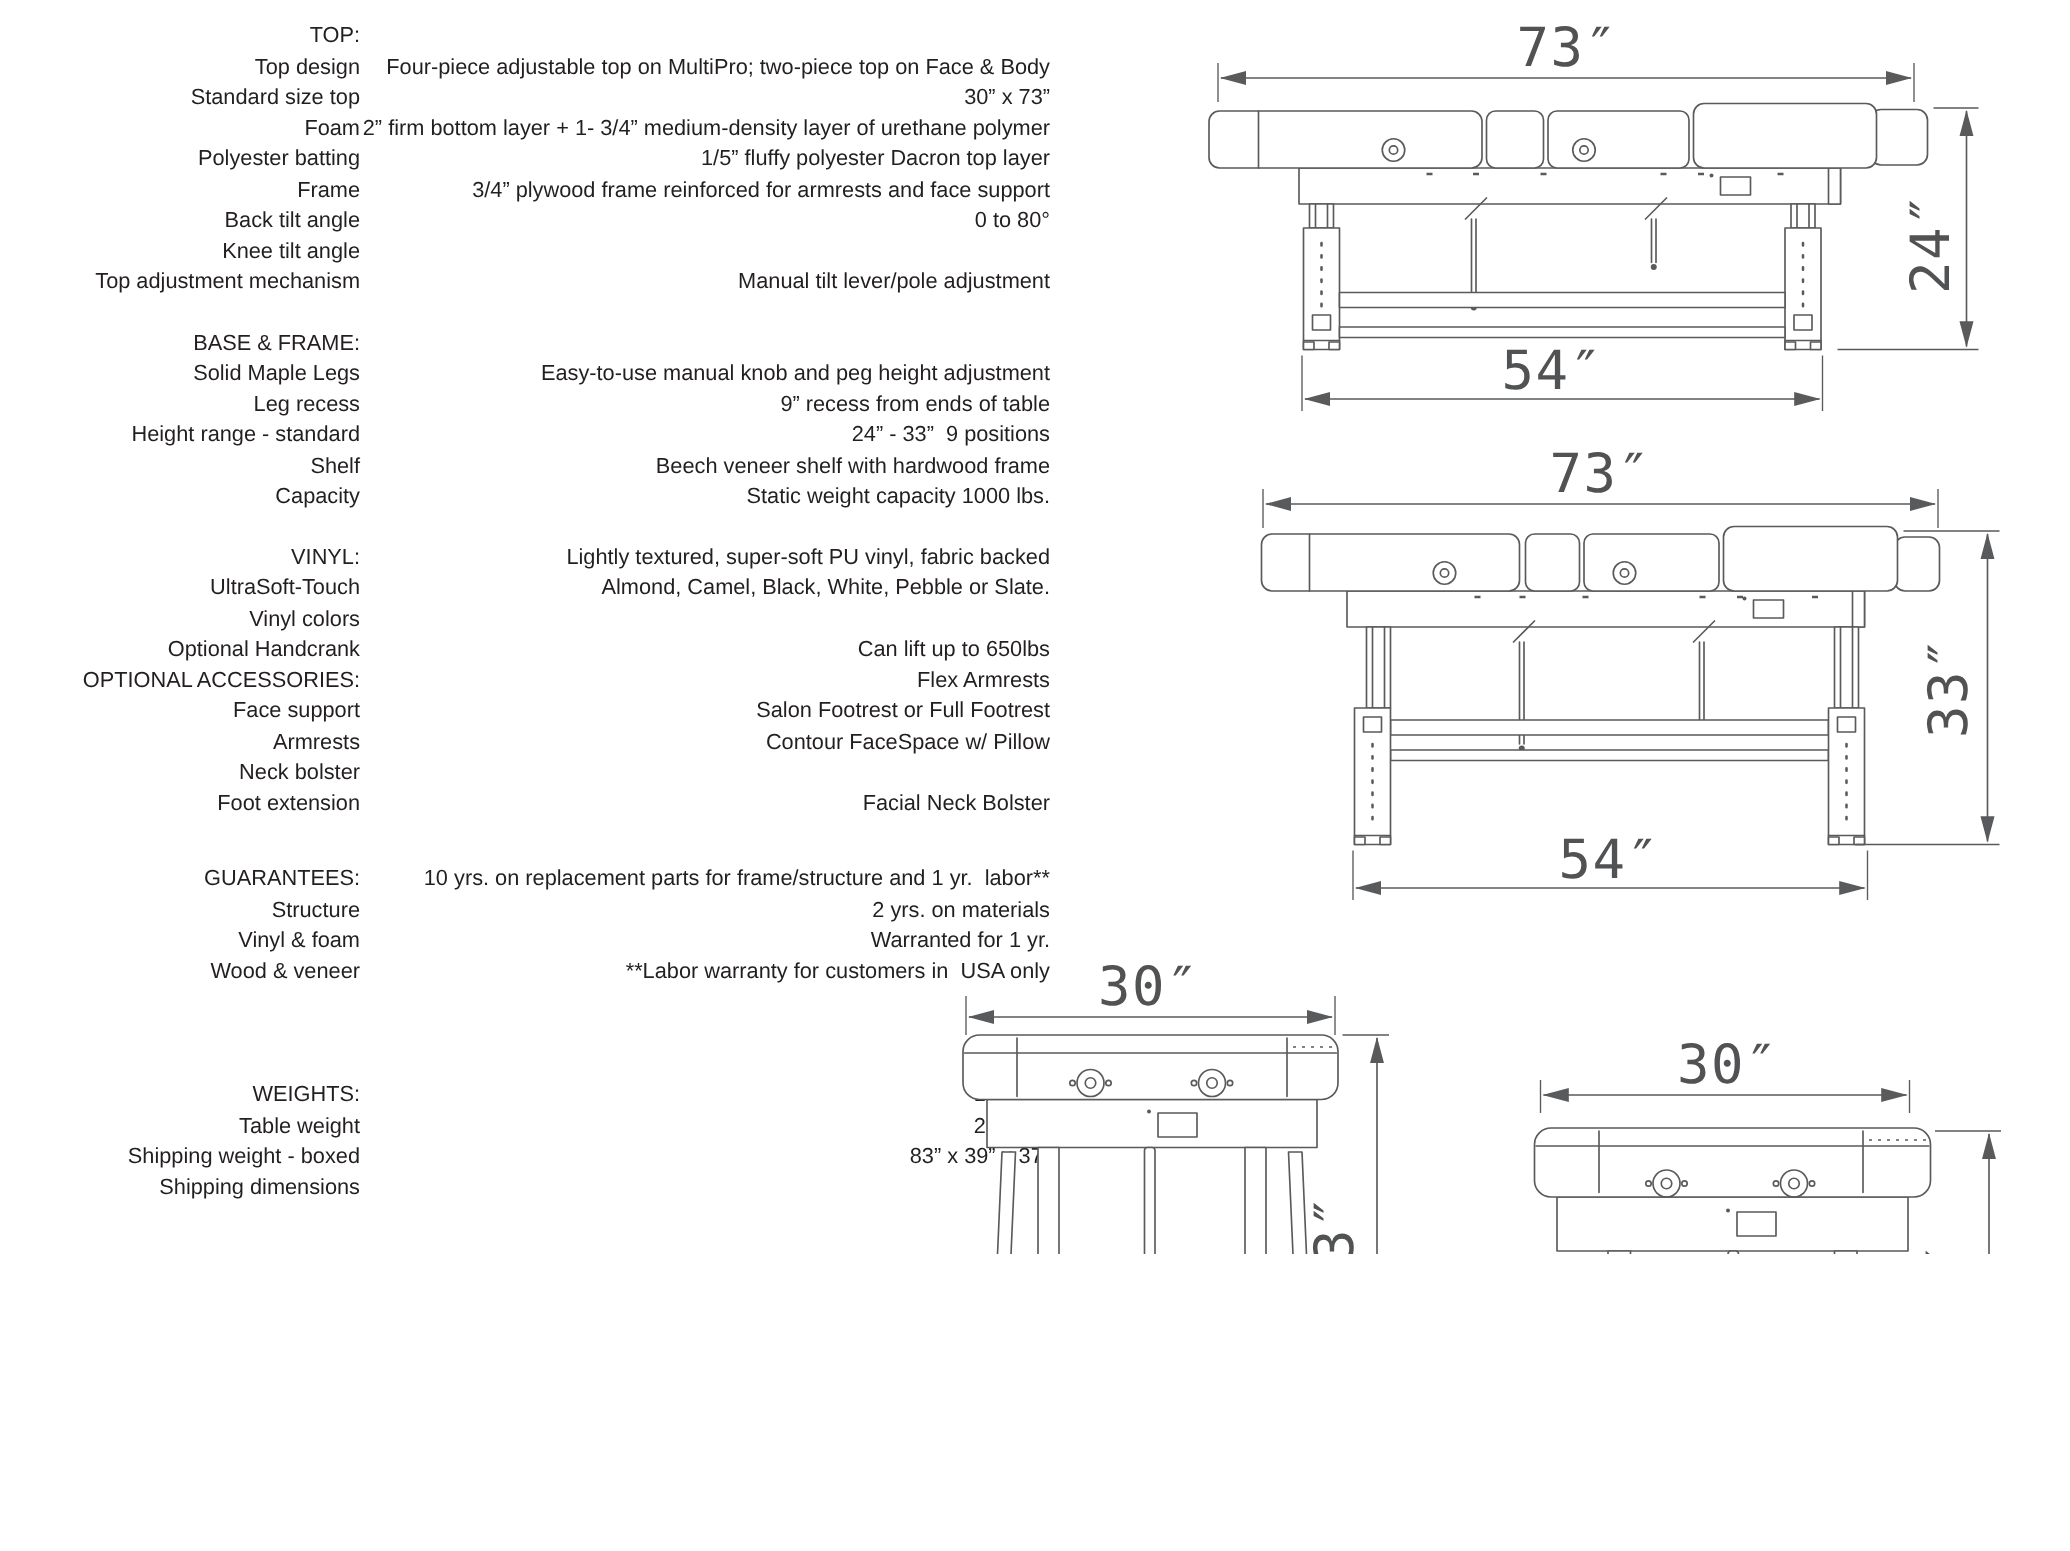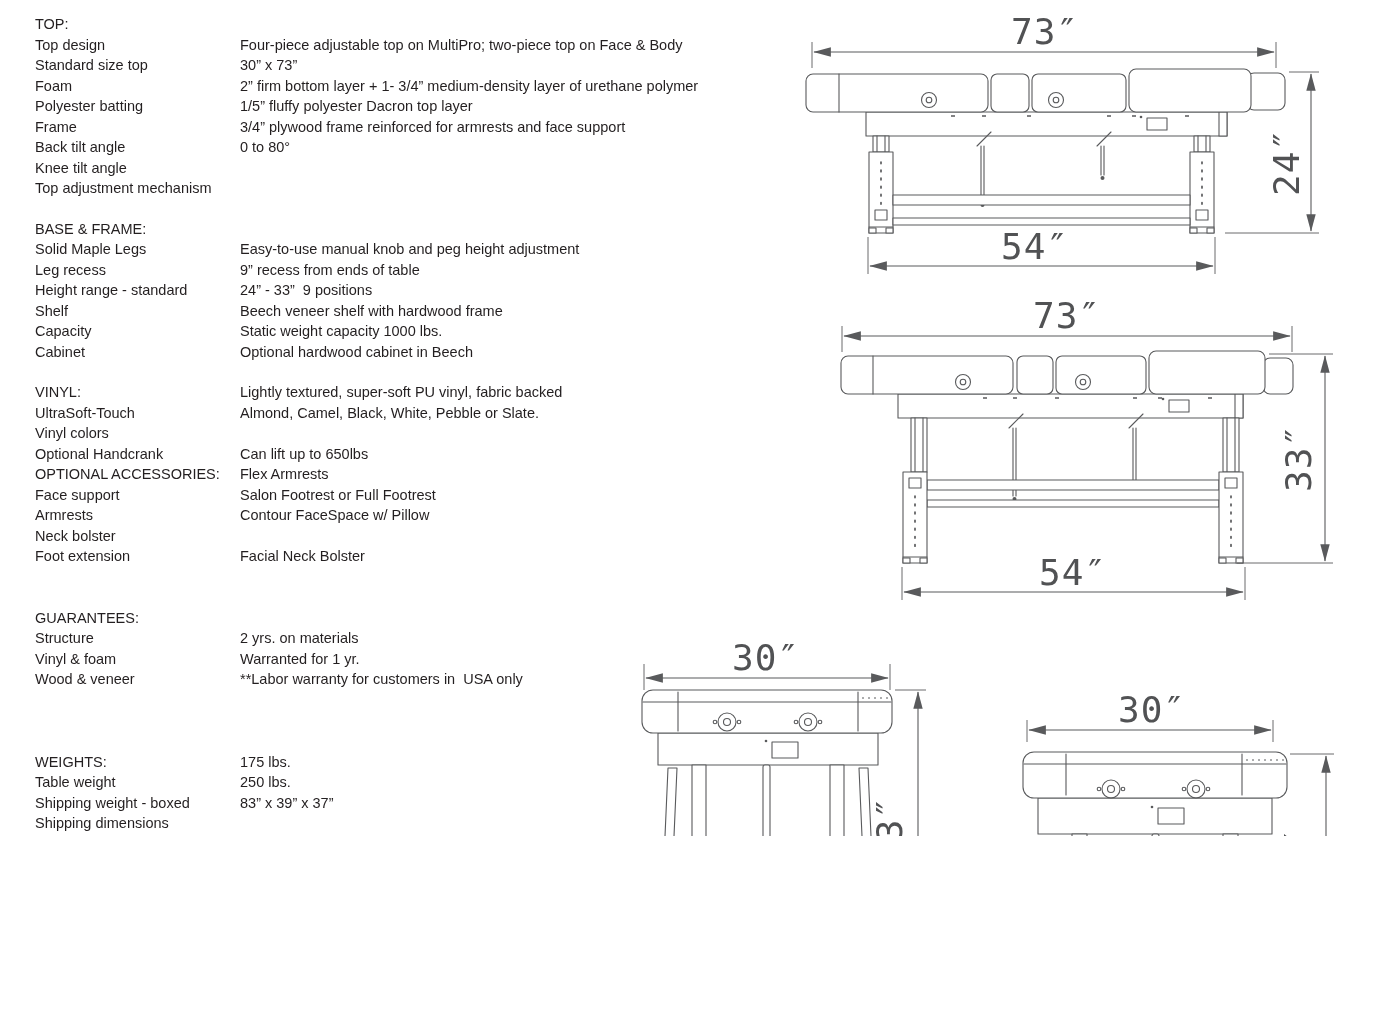--- a/index.html
+++ b/index.html
@@ -1,23 +1,23 @@
 <!DOCTYPE html>
 <html style="--bg: #ffffff; --ink: #231f20; --line: #595a5c; --dim: #515254;"><head>
 <meta charset="utf-8">
 <style>
   html,body{margin:0;padding:0;background:#fff;}
   .canvas{
     position:relative;width:1380px;height:836px;background:var(--bg,#fff);
-    font-family:"Liberation Sans", sans-serif;color:var(--ink,#231f20);overflow:hidden;
+    font-family:"Liberation Sans", sans-serif;color:var(--ink,#231f20);overflow:hidden;text-align:right;
   }
   
   .specs{position:absolute;left:35px;top:14px;width:665px;font-size:14.5px;line-height:20.5px;}
   .section{margin-bottom:20px;}
-  .section.vinyl{margin-bottom:41px;}
+  .section.vinyl{margin-bottom:30px;}
   .section.guarantees{margin-bottom:62px;}
   .row{display:flex;align-items:baseline;}
   .lbl{flex:none;width:205px;white-space:pre-wrap;}
   .val{flex:1;white-space:pre-wrap;}
   .row.bold .lbl,.row.bold .val{font-weight:normal;}
   
   svg.drw{position:absolute;overflow:visible;}
   .dl{stroke:var(--line,#595a5c);stroke-width:1.1;fill:none;}
   .ext{stroke:var(--line,#595a5c);stroke-width:0.9;fill:none;}
   .p{fill:none;stroke:var(--line,#595a5c);stroke-width:1.1;stroke-linecap:round;stroke-linejoin:round;}
@@ -69,20 +69,21 @@
     </div>
         <div class="row">
       <span class="lbl">Back tilt angle</span>
       <span class="val">0 to 80°</span>
     </div>
         <div class="row">
       <span class="lbl">Knee tilt angle</span>
     </div>
         <div class="row">
       <span class="lbl">Top adjustment mechanism</span>
+      <span class="val">Manual tilt lever/pole adjustment</span>
     </div>
       </div>
       <div class="section base">
         <div class="row">
       <span class="lbl">BASE &amp; FRAME:</span>
       <span class="val"></span>
     </div>
         <div class="row">
       <span class="lbl">Solid Maple Legs</span>
       <span class="val">Easy-to-use manual knob and peg height adjustment</span>
@@ -95,24 +96,20 @@
       <span class="lbl">Height range - standard</span>
       <span class="val">24” - 33”  9 positions</span>
     </div>
         <div class="row">
       <span class="lbl">Shelf</span>
       <span class="val">Beech veneer shelf with hardwood frame</span>
     </div>
         <div class="row">
       <span class="lbl">Capacity</span>
       <span class="val">Static weight capacity 1000 lbs.</span>
-    </div>
-        <div class="row">
-      <span class="lbl">Cabinet</span>
-      <span class="val">Optional hardwood cabinet in Beech</span>
     </div>
       </div>
       <div class="section vinyl">
         <div class="row">
       <span class="lbl">VINYL:</span>
       <span class="val">Lightly textured, super-soft PU vinyl, fabric backed</span>
     </div>
         <div class="row">
       <span class="lbl">UltraSoft-Touch</span>
       <span class="val">Almond, Camel, Black, White, Pebble or Slate.</span>
@@ -142,20 +139,21 @@
       <span class="val"></span>
     </div>
         <div class="row">
       <span class="lbl">Foot extension</span>
       <span class="val">Facial Neck Bolster</span>
     </div>
       </div>
       <div class="section guarantees">
         <div class="row">
       <span class="lbl">GUARANTEES:</span>
+      <span class="val">10 yrs. on replacement parts for frame/structure and 1 yr.  labor**</span>
     </div>
         <div class="row">
       <span class="lbl">Structure</span>
       <span class="val">2 yrs. on materials</span>
     </div>
         <div class="row">
       <span class="lbl">Vinyl &amp; foam</span>
       <span class="val">Warranted for 1 yr.</span>
     </div>
         <div class="row">

